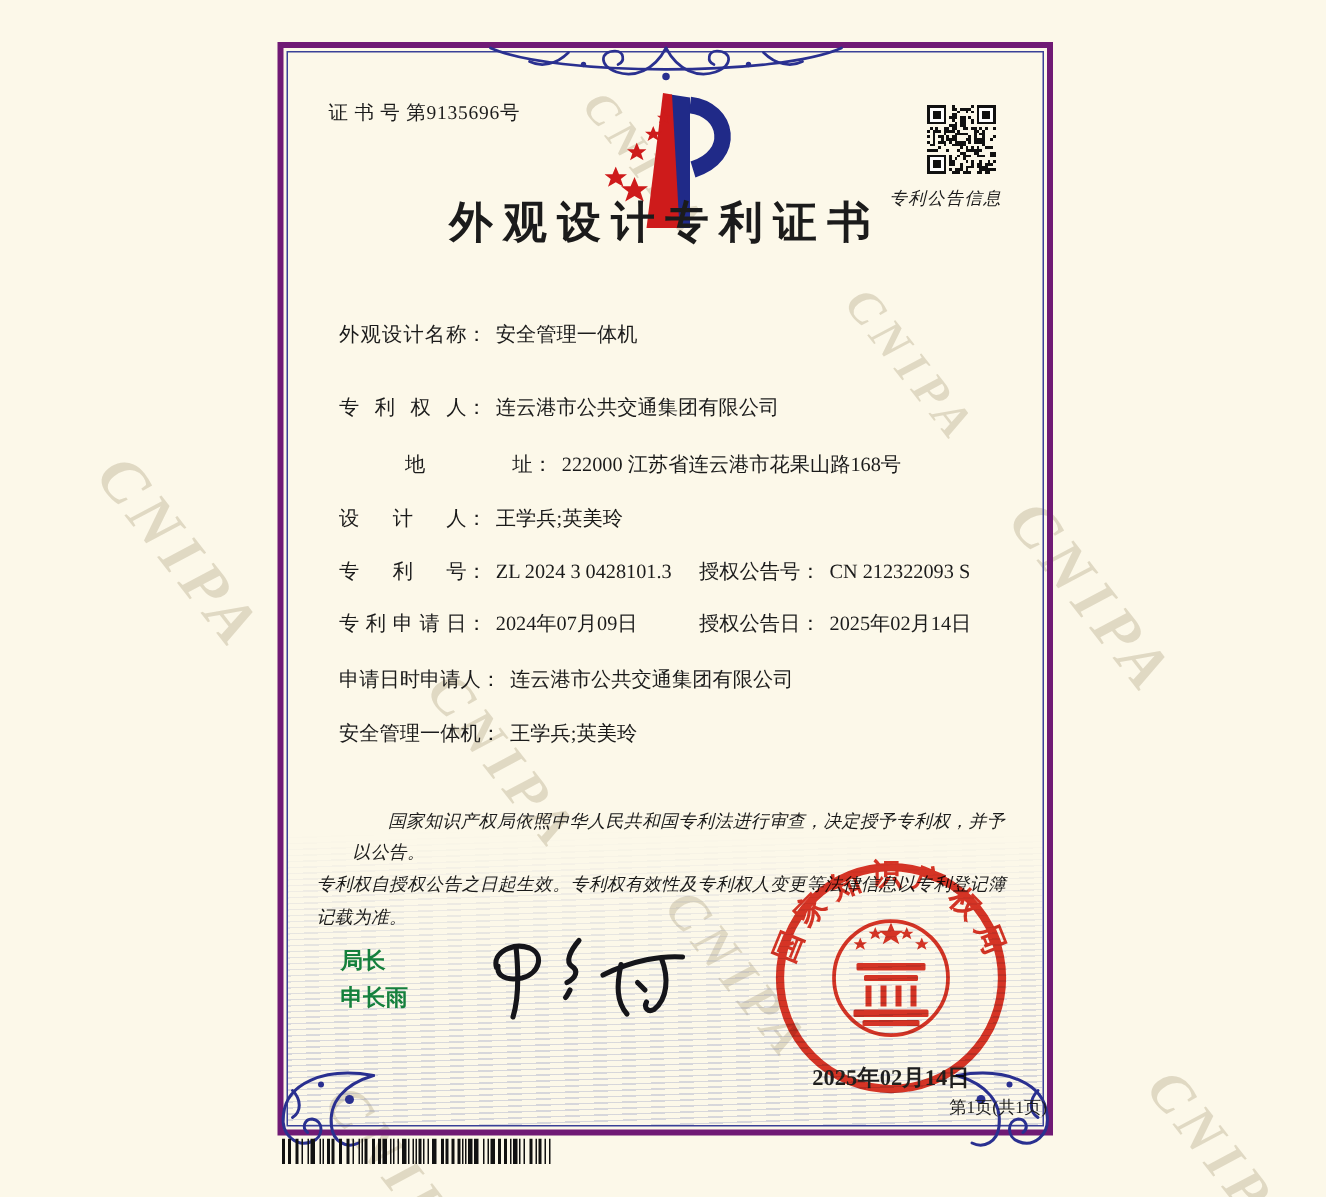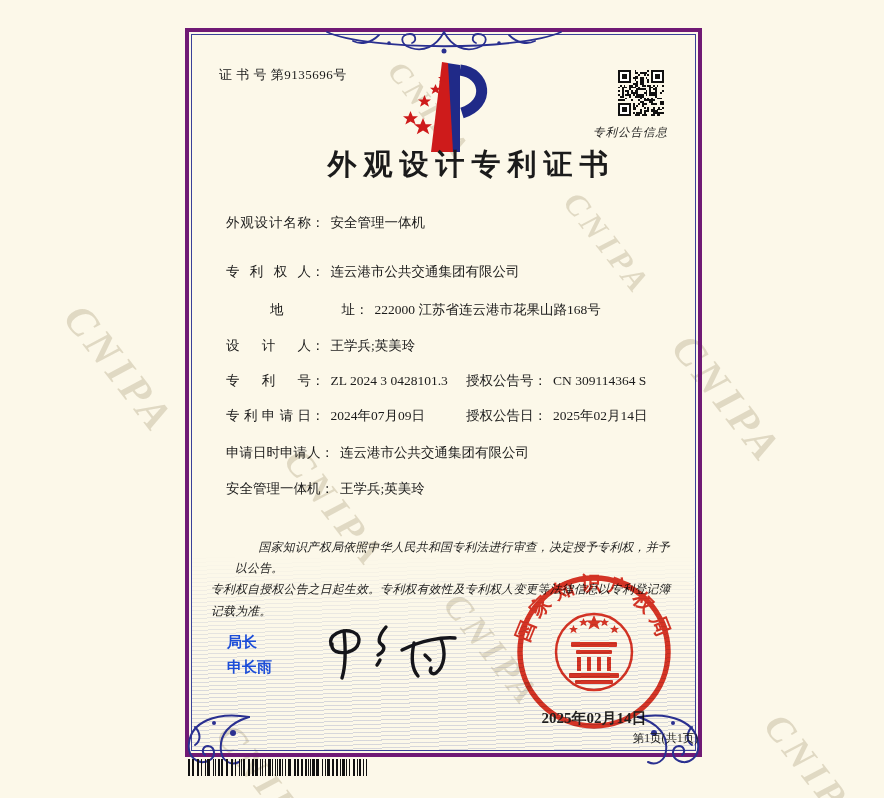--- a/index.html
+++ b/index.html
@@ -19,35 +19,35 @@
   .ornament-top{position:absolute;top:-3px;left:50%;transform:translateX(-50%);}
   .flourish{position:absolute;bottom:-14px;}
   .flourish.left{left:-8px;}
   .flourish.right{right:-8px;transform:scaleX(-1);}
   
   .cert-no{position:absolute;left:30px;top:34px;font-size:13px;letter-spacing:.5px;}
   .logo{position:absolute;left:203px;top:28px;}
   .qr-wrap{position:absolute;left:404px;top:38px;width:96px;text-align:left;}
   .qr-wrap svg{display:block;margin:0 auto;}
   .qr-label{margin-top:9px;font-size:11.5px;font-style:italic;letter-spacing:1px;}
-  .title{position:absolute;top:113px;left:0;width:100%;text-align:center;
-         font-size:29px;font-weight:700;letter-spacing:7px;margin-left:28px;}
+  .title{position:absolute;top:97px;left:0;width:100%;text-align:center;
+         font-size:29px;font-weight:700;letter-spacing:7px;}
   
   .frow{position:absolute;left:37px;font-size:13.5px;white-space:nowrap;}
   .flabel{display:inline-block;width:6.3em;text-align:justify;text-align-last:justify;vertical-align:bottom;}
   .flabel.wide{width:auto;text-align-last:auto;}
   .fsep{margin-right:6px;}
   .fcol2{position:absolute;left:240px;top:0;}
   
   .statement{position:absolute;left:22px;right:20px;top:505px;font-size:11.8px;font-style:italic;
              line-height:1.8;letter-spacing:.3px;}
   .statement .l1{text-indent:2em;margin-left:24px;}
   
-  .signer{position:absolute;left:38px;top:598px;font-family:Liberation Sans, sans-serif;
-          font-size:15px;font-weight:600;color:#1d4ed8;line-height:1.65;}
+  .signer{position:absolute;left:38px;top:598px;font-family:Liberation Mono, monospace;
+          font-size:15px;font-weight:600;color:#15803d;line-height:1.65;}
   .signature{position:absolute;left:118px;top:575px;}
   .seal{position:absolute;left:320px;top:535px;opacity:.94;mix-blend-mode:multiply;}
   .footer{position:absolute;bottom:7px;left:0;width:100%;text-align:right;font-size:11.5px;}
   .barcode{position:absolute;left:188px;top:759px;}
 </style>
 </head>
 <body>
 
 <div class="stage">
 
@@ -340,21 +340,21 @@
       <span class="flabel">外观设计名称</span><span class="fsep">：</span><span>安全管理一体机</span>
     </div>
     <div class="frow" style="top:269px;margin-left:44px;">
       <span class="flabel">地址</span><span class="fsep">：</span><span>222000 江苏省连云港市花果山路168号</span>
     </div>
     <div class="frow" style="top:305px;">
       <span class="flabel">设计人</span><span class="fsep">：</span><span>王学兵;英美玲</span>
     </div>
     <div class="frow" style="top:340px;">
       <span class="flabel">专利号</span><span class="fsep">：</span><span>ZL 2024 3 0428101.3</span>
-      <span class="fcol2"><span>授权公告号</span><span class="fsep">：</span><span>CN 309114364 S</span></span>
+      <span class="fcol2"><span>授权公告号</span><span class="fsep">：</span><span>CN 212322093 S</span></span>
     </div>
     <div class="frow" style="top:375px;">
       <span class="flabel">专利申请日</span><span class="fsep">：</span><span>2024年07月09日</span>
       <span class="fcol2"><span>授权公告日</span><span class="fsep">：</span><span>2025年02月14日</span></span>
     </div>
     <div class="frow" style="top:412px;">
       <span class="flabel wide">申请日时申请人</span><span class="fsep">：</span><span>连云港市公共交通集团有限公司</span>
     </div>
     <div class="frow" style="top:448px;">
       <span class="flabel wide">安全管理一体机</span><span class="fsep">：</span><span>王学兵;英美玲</span>

